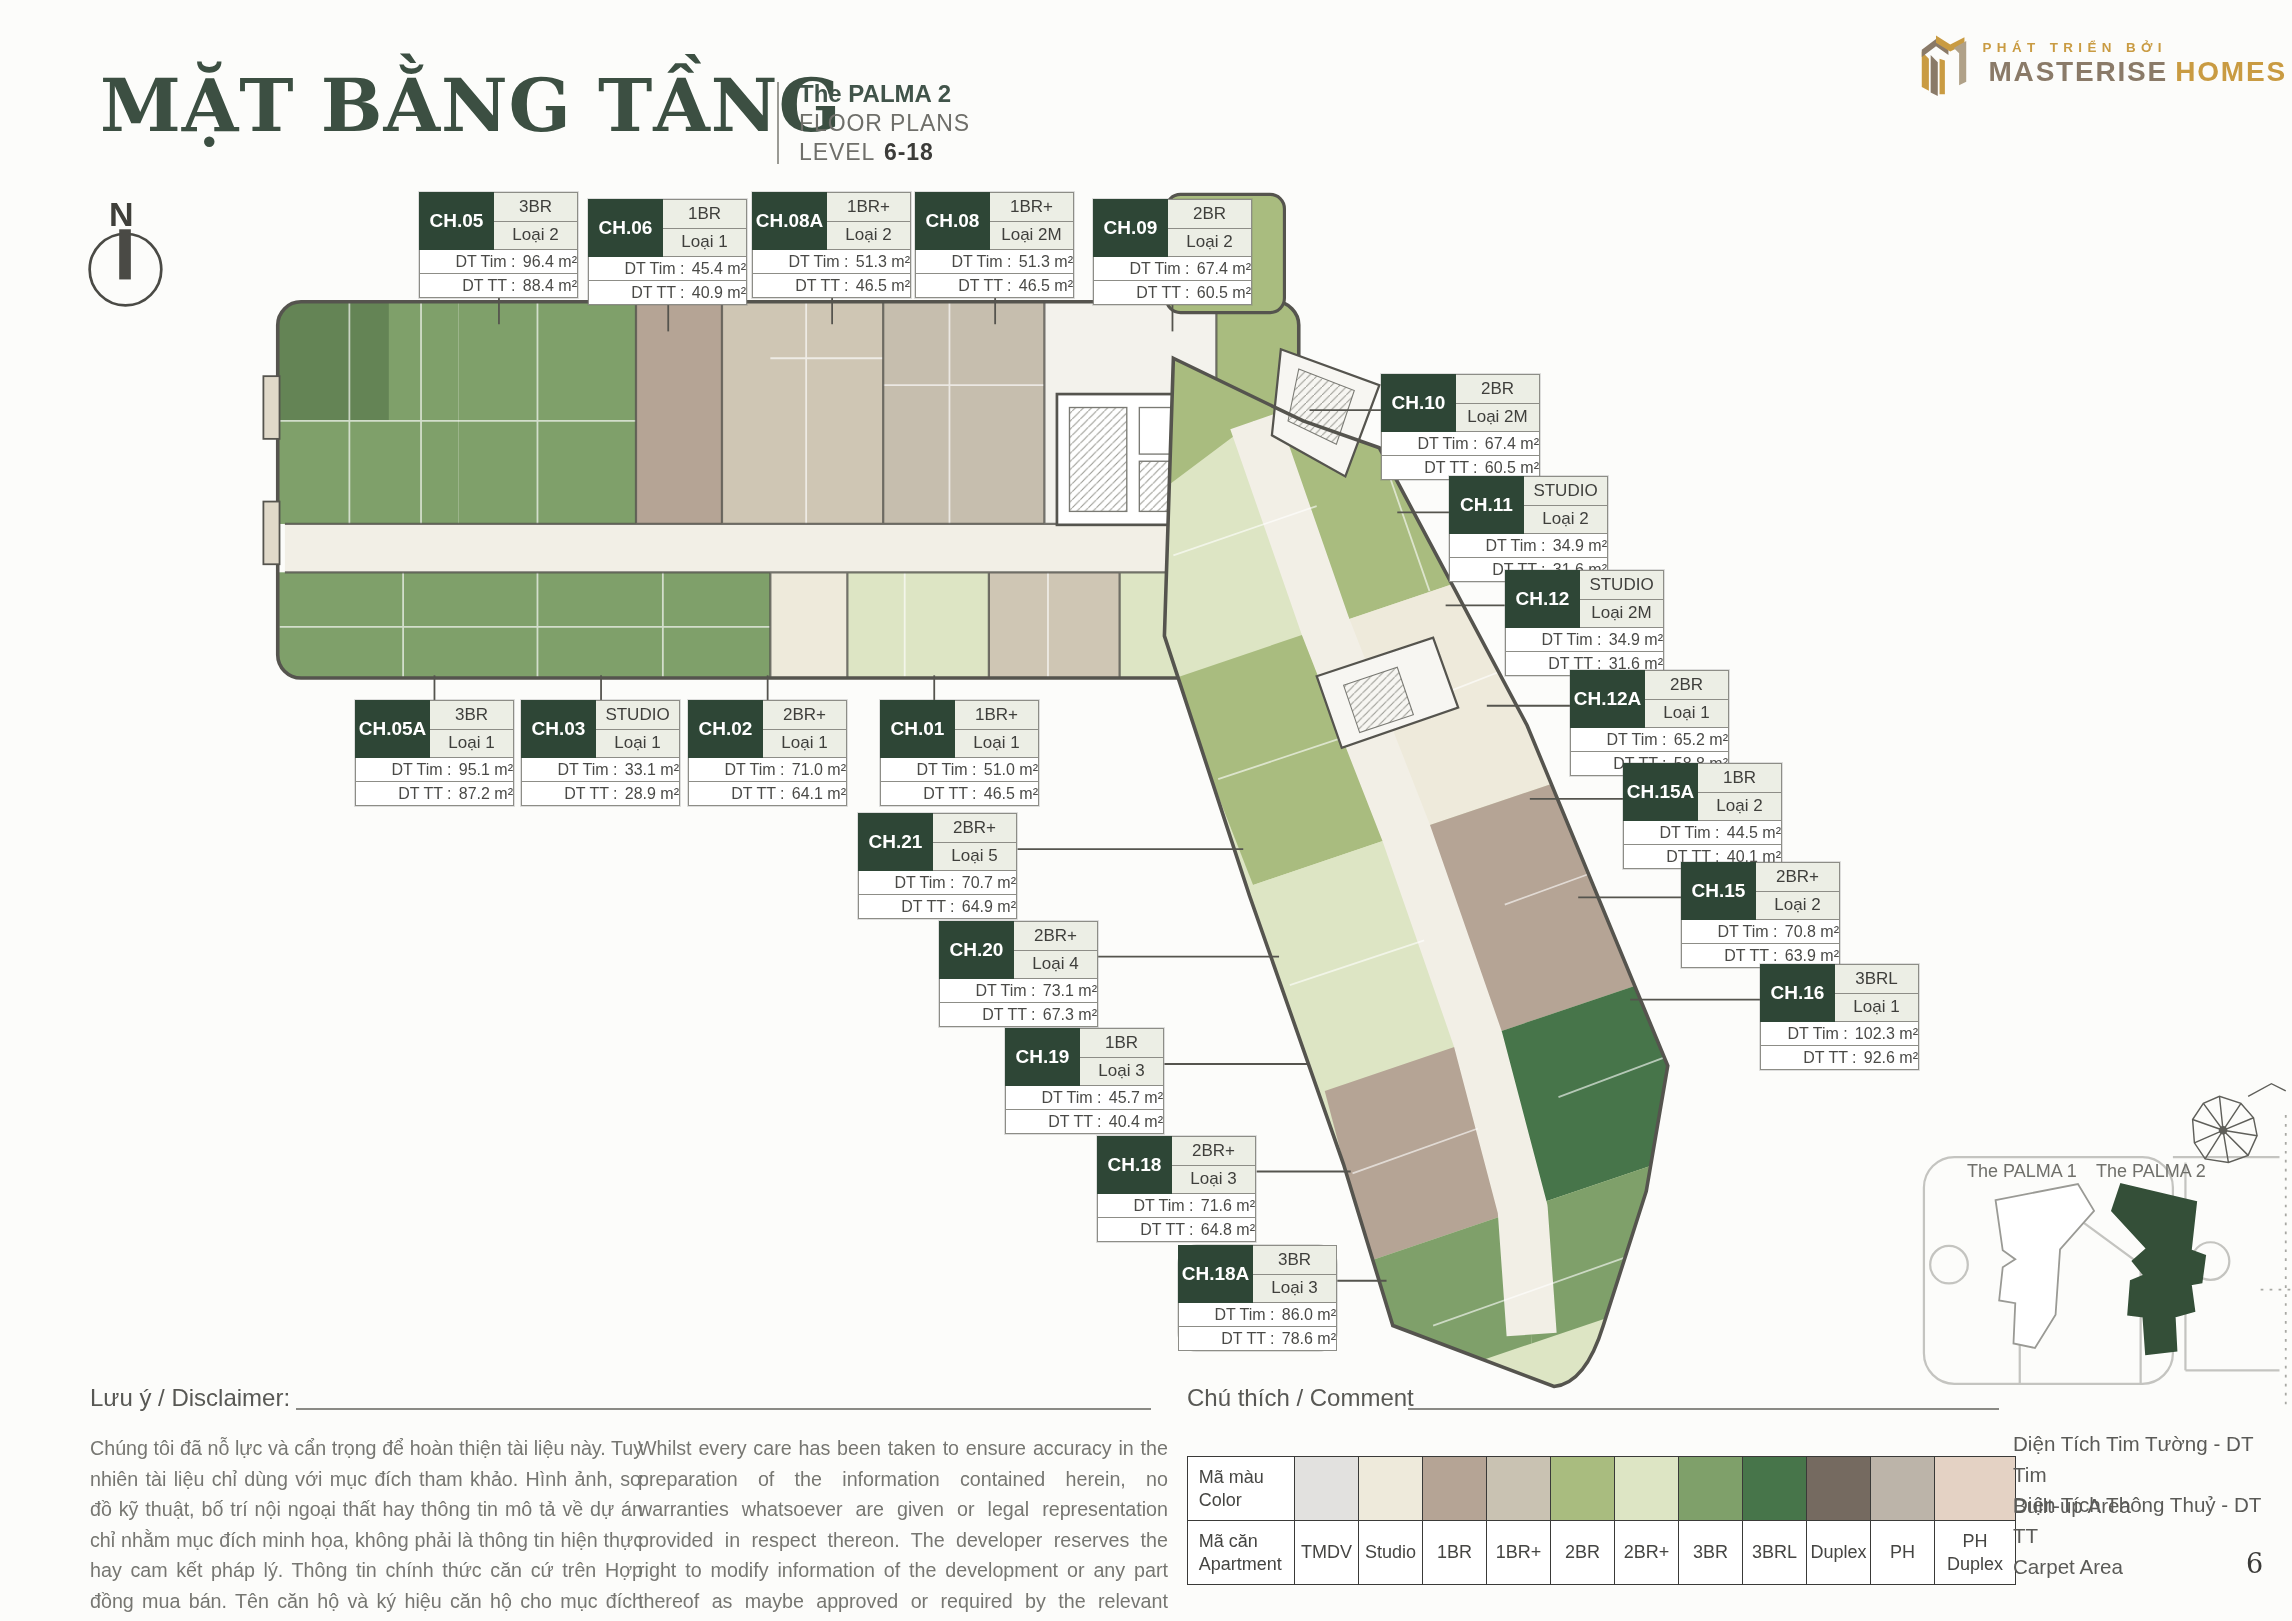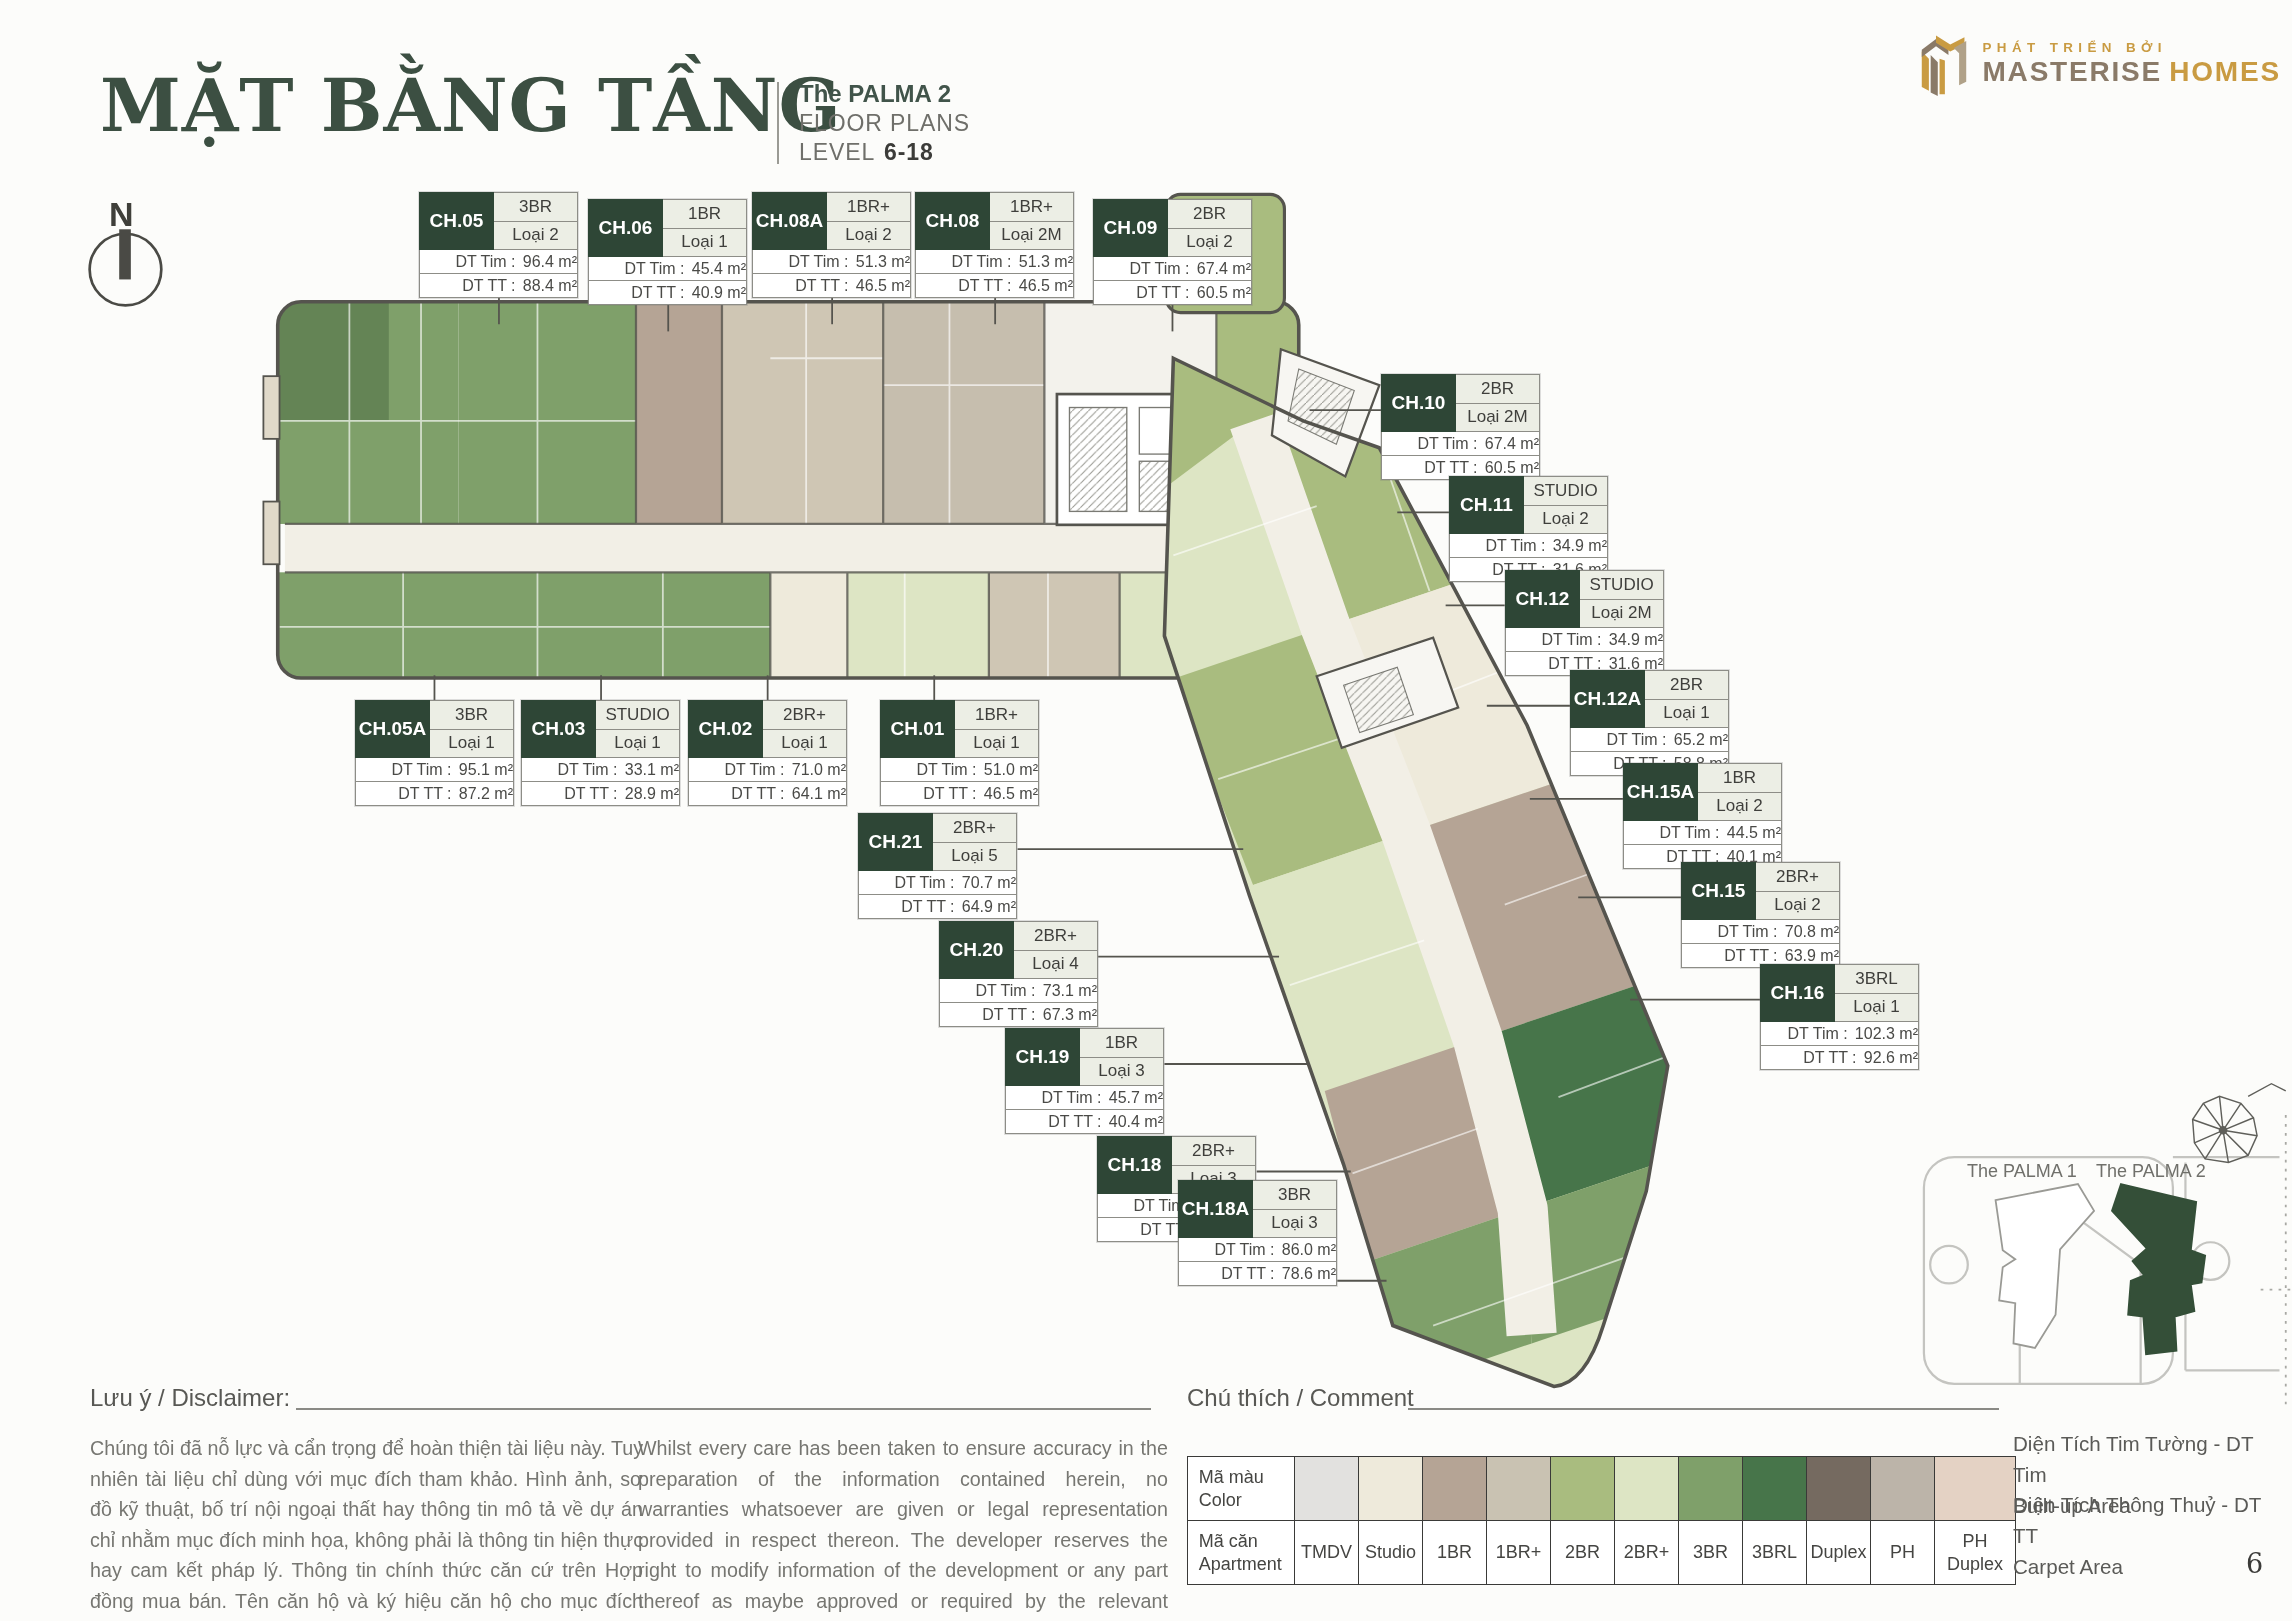--- a/index.html
+++ b/index.html
@@ -12,21 +12,21 @@
      color:#3c4f42;letter-spacing:0.9px;white-space:nowrap;}
   #subtitle-block{position:absolute;left:799px;top:79px;z-index:3;line-height:1.25;}
   #subtitle-divider{position:absolute;left:777px;top:82px;width:1.8px;height:82px;background:#9a9a94;}
   .sub-line1{font-size:24px;font-weight:bold;color:#41544a;}
   .sub-line2{font-size:23px;color:#6f6f6a;letter-spacing:0.9px;}
   .sub-line3{font-size:23px;color:#6f6f6a;letter-spacing:0.9px;}
   .sub-line3 b{color:#3c3c39;font-weight:bold;margin-left:9px;}
   #logo{position:absolute;left:1918px;top:32px;z-index:3;display:flex;align-items:center;gap:12.5px;}
   #logo-text .tagline{font-size:13.4px;letter-spacing:5.4px;color:#c99b42;font-weight:bold;}
   #logo-text .brand{font-size:28px;font-weight:bold;letter-spacing:1.8px;margin-top:1.8px;}
-  #logo-text .brand .b1{color:#8a7a68;}
+  #logo-text .brand .b1{color:#8a7a68;margin-left:6px;}
   #logo-text .brand .b2{color:#c99b42;margin-left:7.2px;}
   
   #compass-n{position:absolute;left:109px;top:195px;z-index:3;font-size:34px;font-weight:bold;color:#3f3f3a;}
   
   .unit-label{position:absolute;width:159px;z-index:2;box-shadow:0 0 0 0.9px rgba(120,120,115,.25);}
   .ul-head{display:flex;height:58px;}
   .ul-code{width:75px;background:#2e4636;color:#fff;font-weight:bold;font-size:19px;
            display:flex;align-items:center;justify-content:center;}
   .ul-right{flex:1;display:flex;flex-direction:column;border:0.9px solid #8d8d87;border-left:none;}
   .ul-type,.ul-loai{flex:1;background:#eceee5;display:flex;align-items:center;justify-content:center;
@@ -604,21 +604,21 @@
         </div>
         <div class="ul-row">
           <div class="lbl">DT Tim :</div>
           <div class="val">71.6 m²</div>
         </div>
         <div class="ul-row">
           <div class="lbl">DT TT :</div>
           <div class="val">64.8 m²</div>
         </div>
       </div>
-      <div class="unit-label" style="left: 1178px; top: 1180px;">
+      <div class="unit-label" style="left: 1178px; top: 1245px; border-radius: 19px;">
         <div class="ul-head">
           <div class="ul-code">CH.18A</div>
           <div class="ul-right">
             <div class="ul-type">3BR</div>
             <div class="ul-loai">Loại 3</div>
           </div>
         </div>
         <div class="ul-row">
           <div class="lbl">DT Tim :</div>
           <div class="val">86.0 m²</div>

